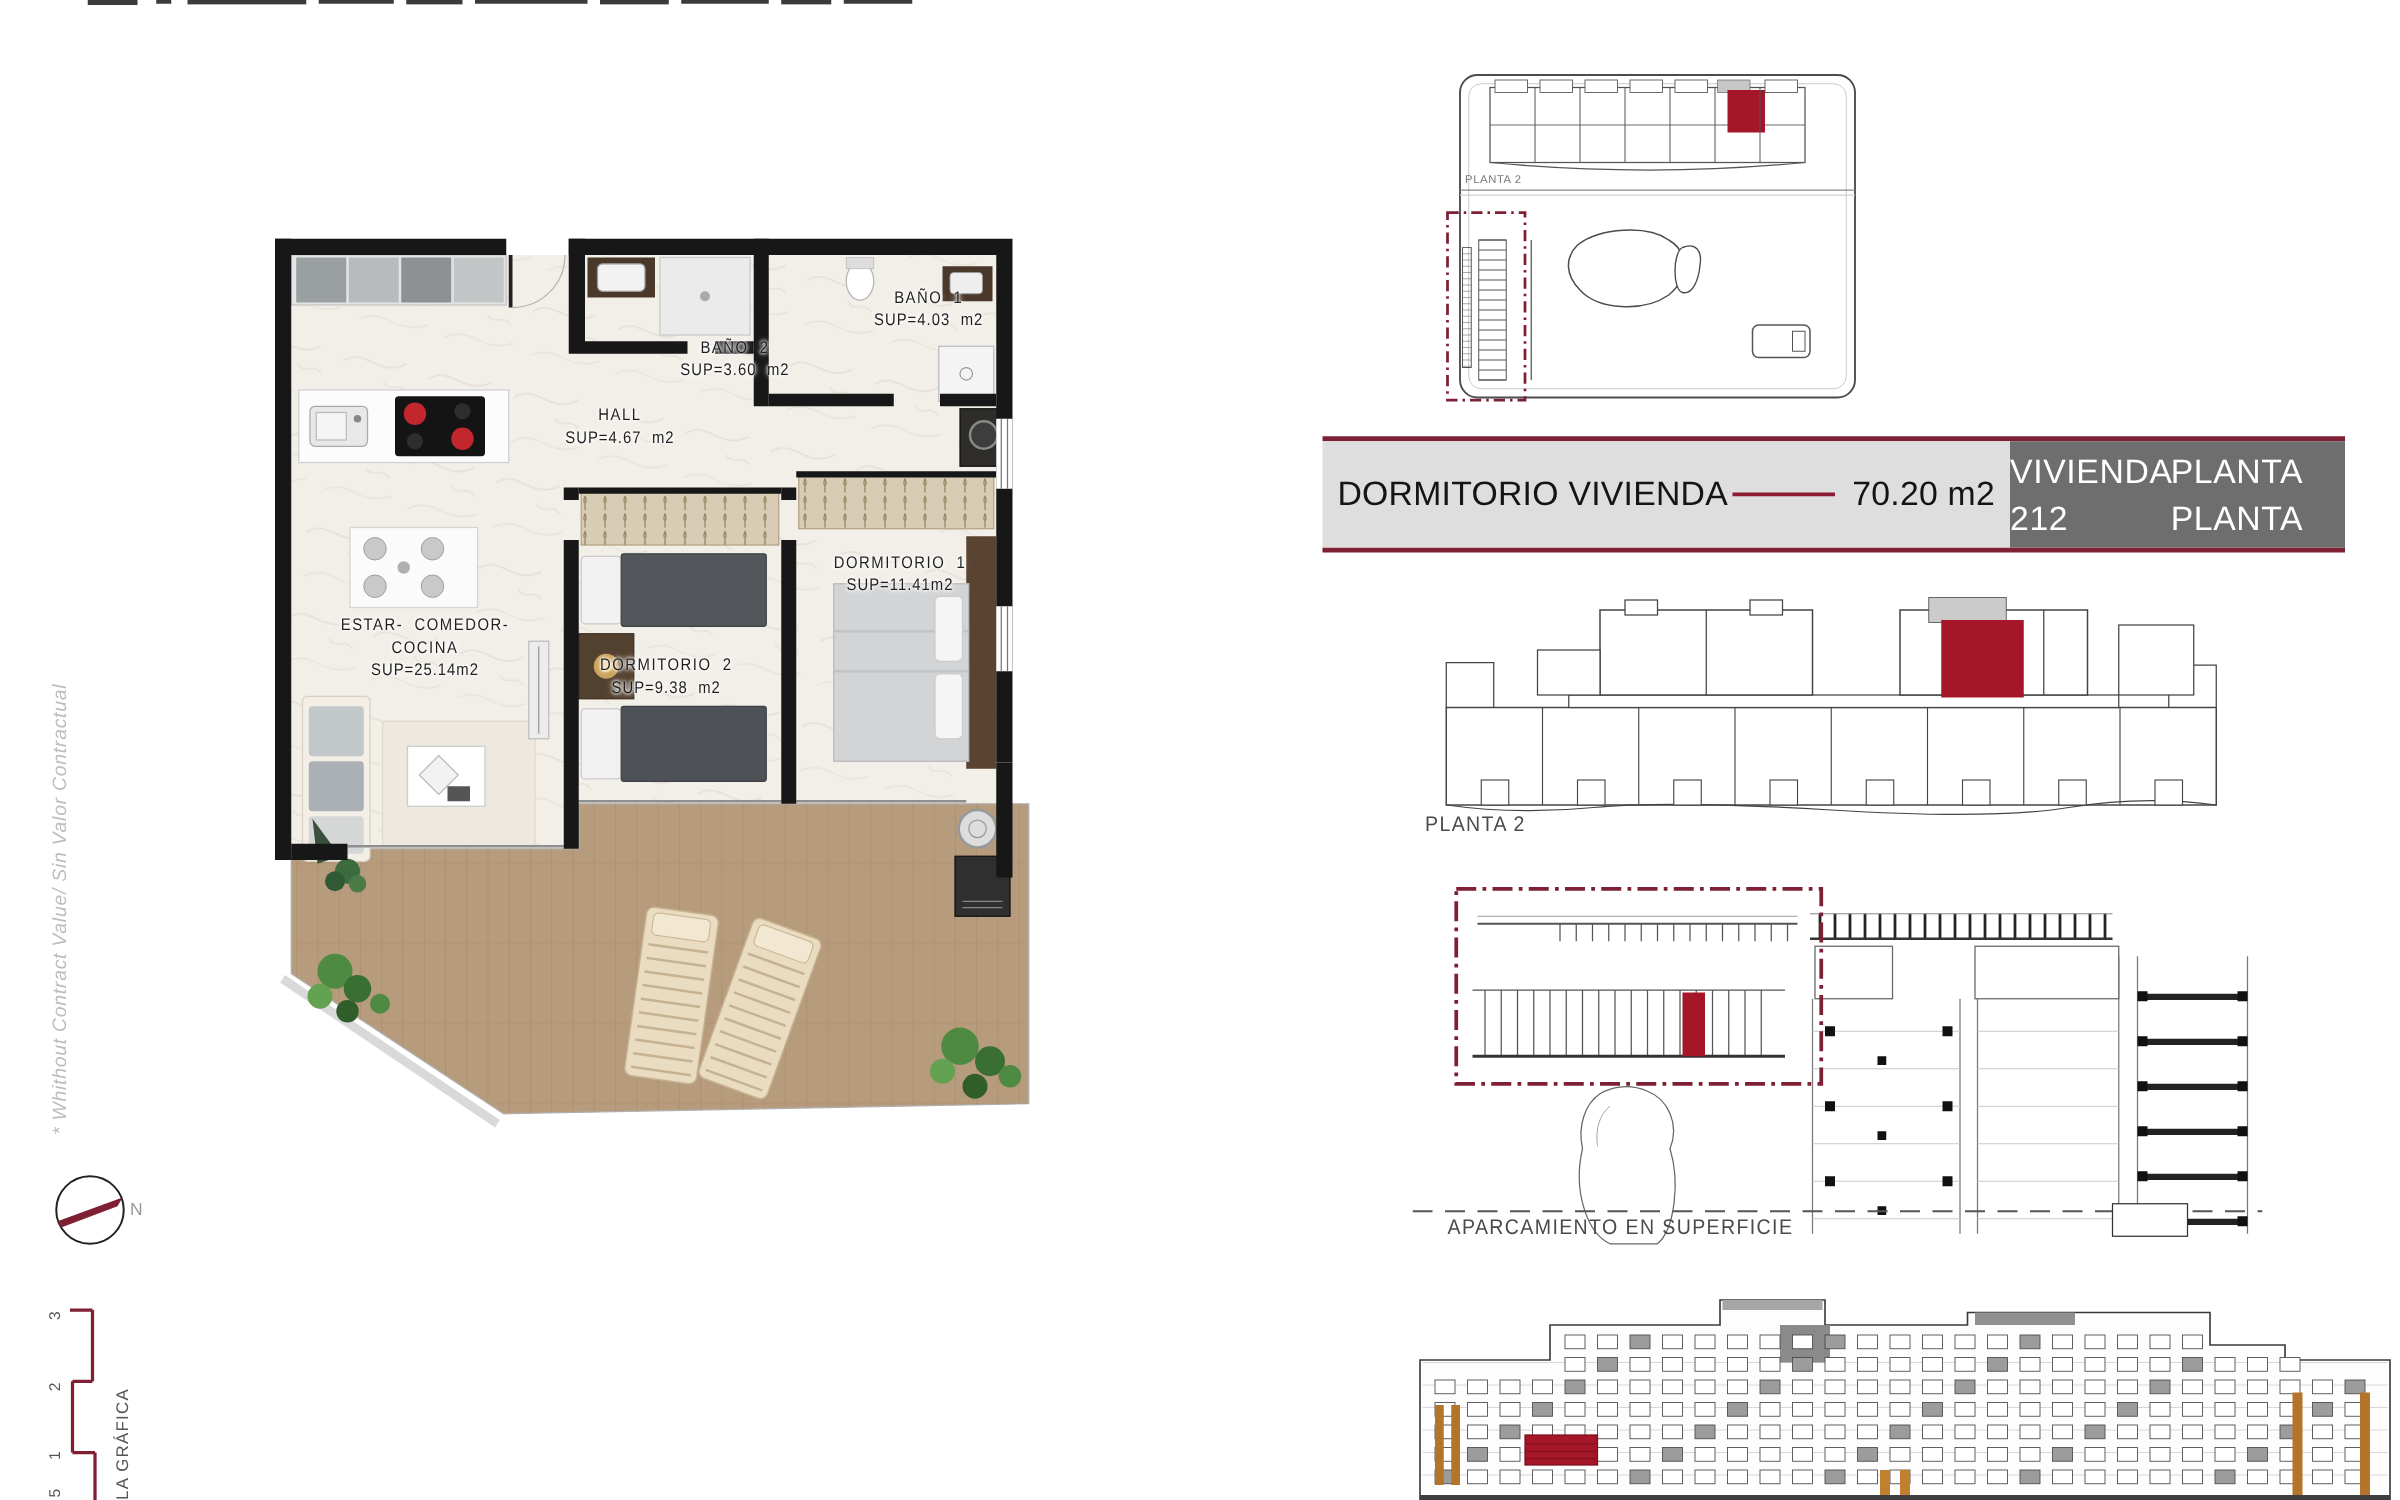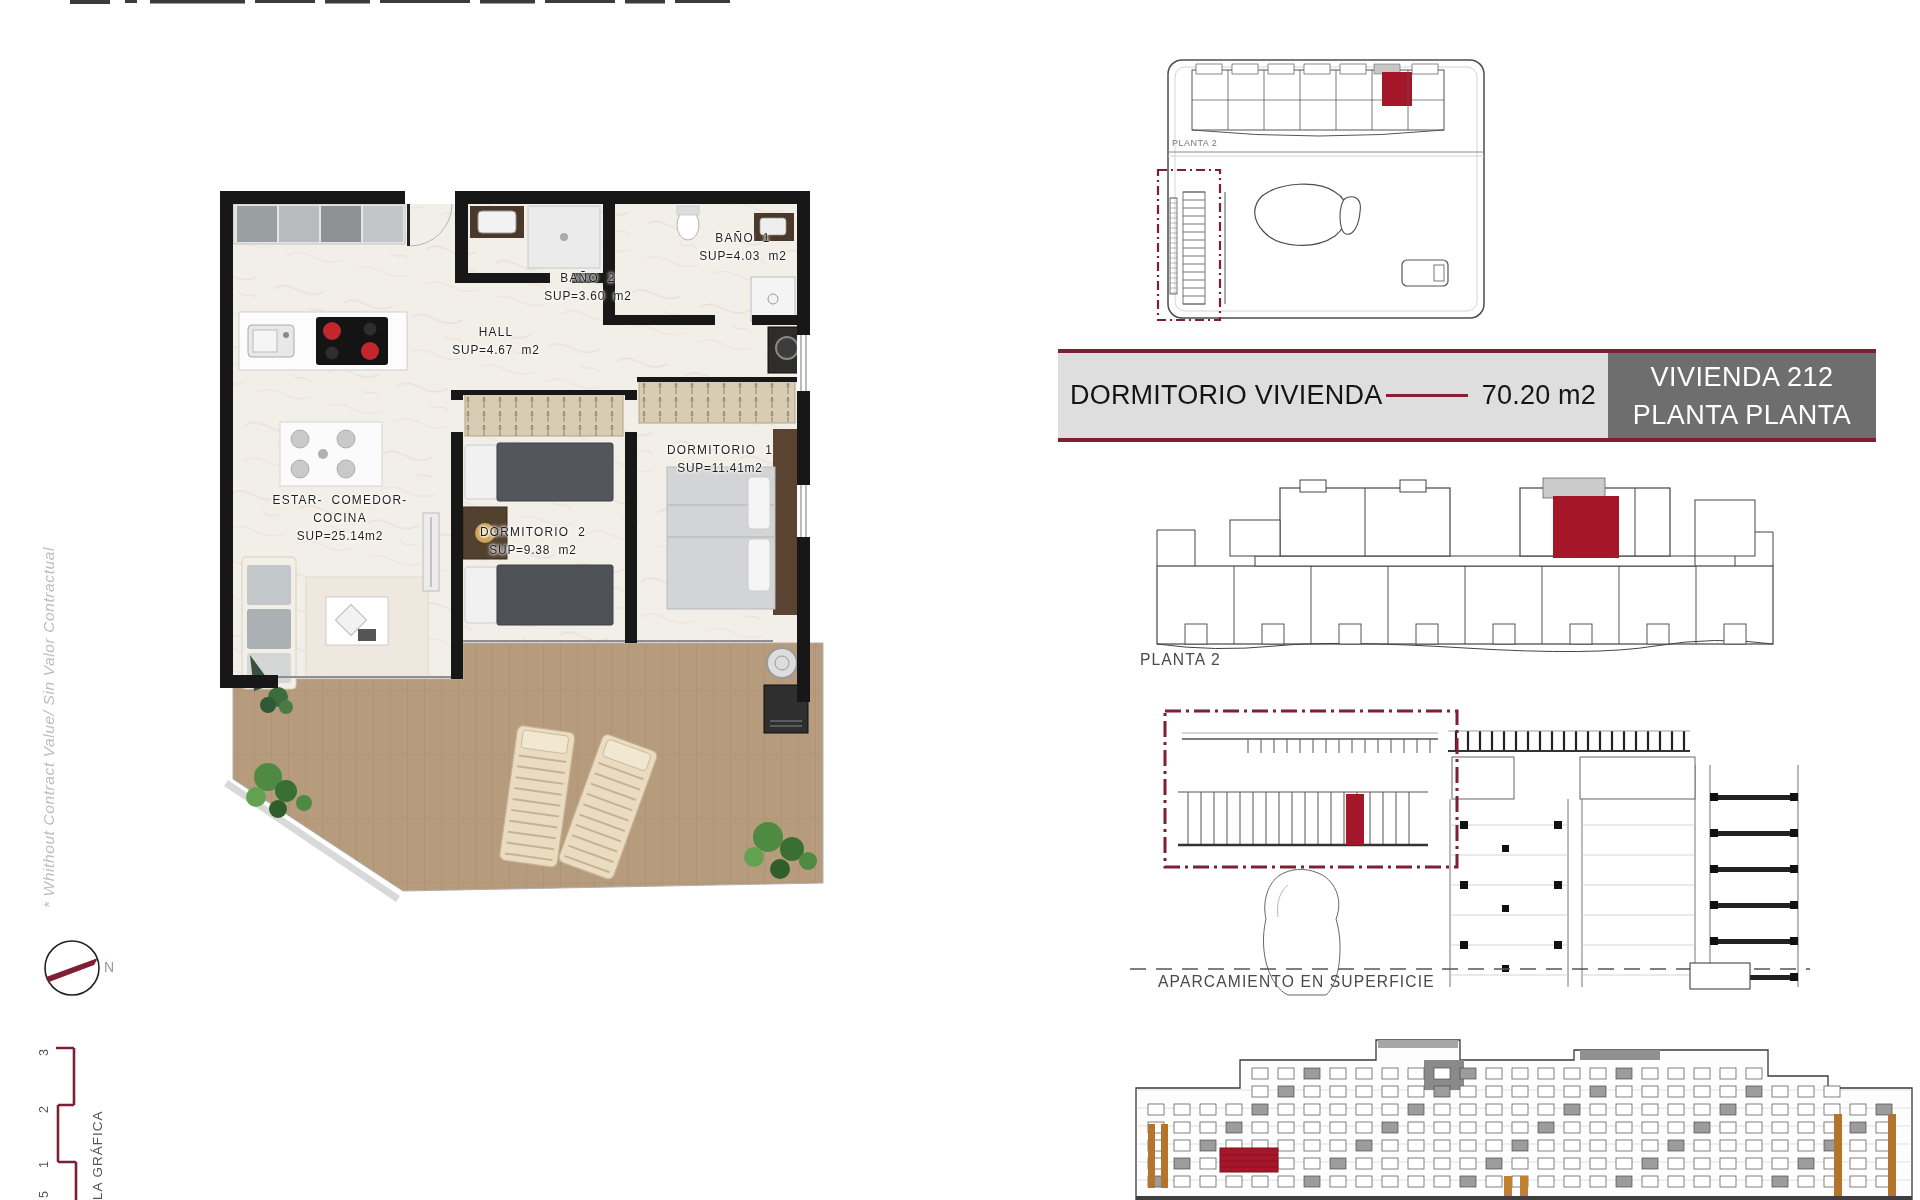--- a/index.html
+++ b/index.html
@@ -15,21 +15,21 @@
 
   
   .titleblock{position:absolute;left:1058px;top:349px;width:818px;height:93px;display:flex;
     border-top:4px solid #7e1f33;border-bottom:4px solid #7e1f33;box-sizing:border-box;}
   .tb-left{width:550px;background:#dedede;display:flex;flex-direction:column;justify-content:center;
     gap:3px;padding:0 12px;box-sizing:border-box;}
   .tb-row{display:flex;align-items:center;font-size:27px;color:#141414;letter-spacing:.2px;}
   .tb-lab{flex:0 0 298px;white-space:nowrap;}
   .tb-rule{width:84px;height:3px;background:#8c1d33;margin:0 14px 0 4px;}
   .tb-val{flex:1;text-align:right;white-space:nowrap;}
-  .tb-right{flex:1;background:#6e6e6e;color:#fff;display:flex;flex-direction:column;
+  .tb-right{flex:1;background:#6e6e6e;color:#fff;display:flex;
     justify-content:center;align-items:center;font-size:27px;line-height:38px;letter-spacing:.5px;}
 
   
   .annex{position:absolute;font-size:17px;color:#4a4a4a;letter-spacing:1.2px;
     transform:scaleX(.92);transform-origin:left;white-space:nowrap;}
 
   
   .disclaimer{position:absolute;left:40px;top:908px;width:400px;transform:rotate(-90deg);
     transform-origin:0 0;font-style:italic;font-size:15.5px;color:#bdbdbd;letter-spacing:.6px;
     white-space:nowrap;}

